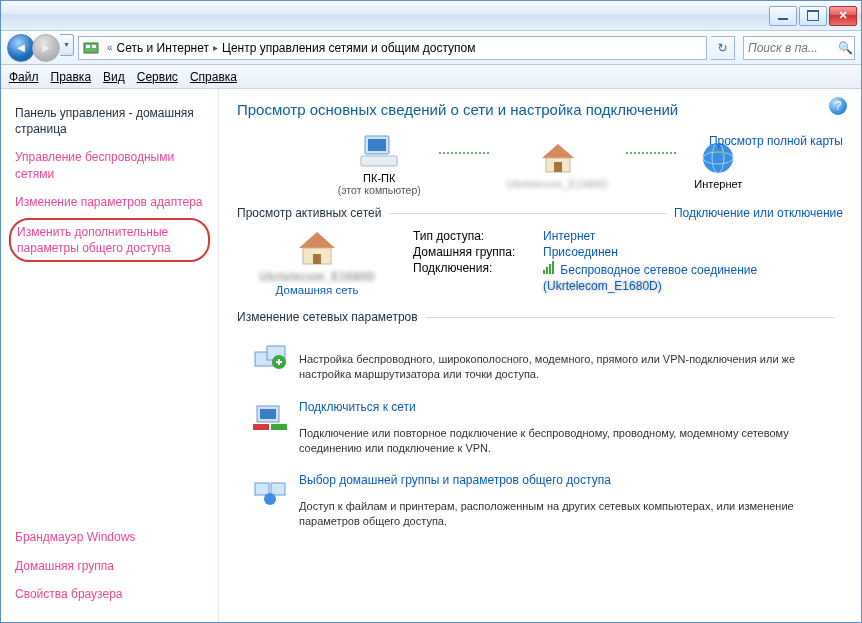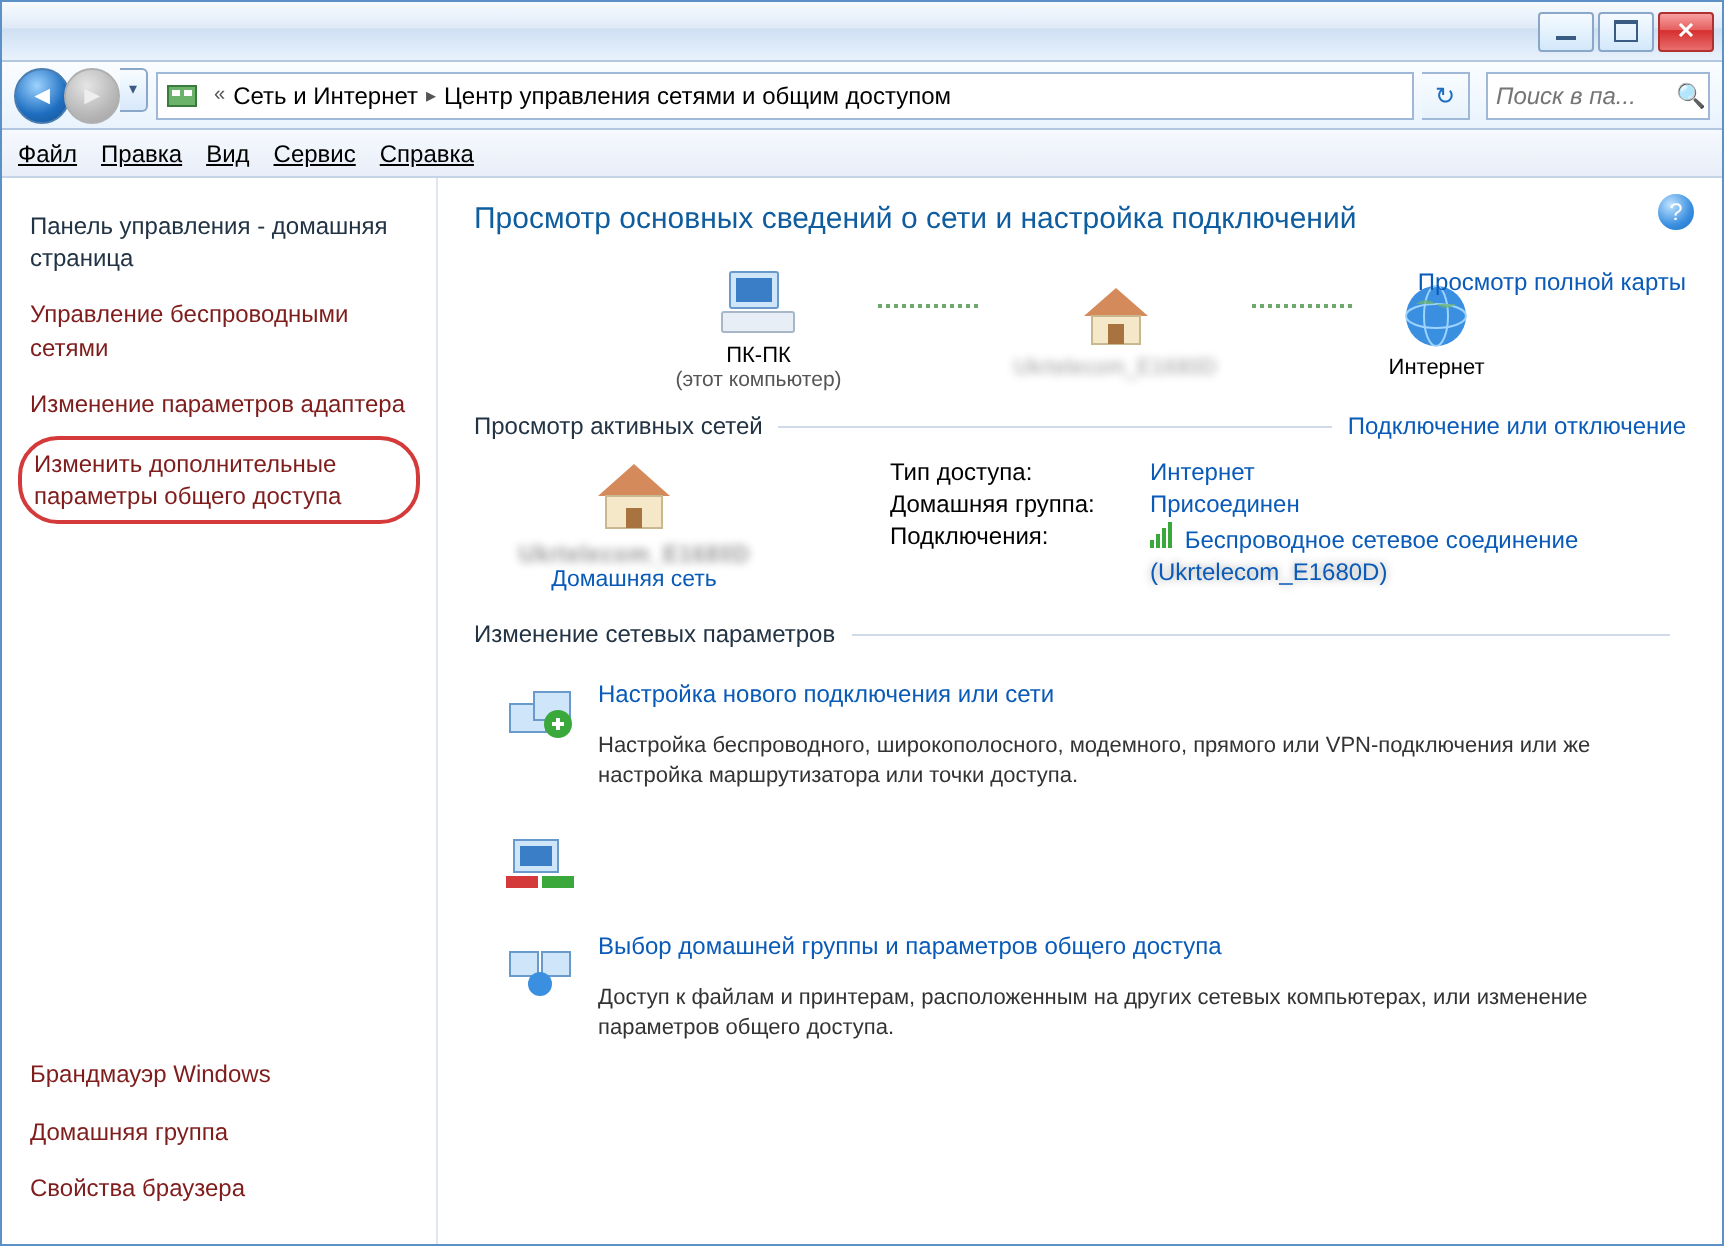--- a/index.html
+++ b/index.html
@@ -31,21 +31,21 @@
 .searchbox span { color: #888; font-size: 12px; }
 
 
 .menubar { height: 24px; background: linear-gradient(#f6f9fe,#e8eef8); border-bottom: 1px solid #c6d4e8; display: flex; align-items: center; padding: 0 8px; gap: 12px; font-size: 12px; }
 .menu-item { cursor: pointer; }
 .menu-item u { text-decoration: underline; }
 
 
 .body { display: flex; height: calc(100% - 30px - 34px - 24px); }
 .sidebar { width: 218px; background: #fff; border-right: 1px solid #e0e7f0; padding: 12px 14px; display:flex; flex-direction:column; font-size: 12px; }
-.side-link { color: #7f1d1d; cursor: pointer; padding: 4px 0 8px 0; line-height: 1.35; }
+.side-link { color: #ec4899; cursor: pointer; padding: 4px 0 8px 0; line-height: 1.35; }
 .side-link.dark { color: #234; }
 .side-highlight { border: 2px solid #d43a3a; border-radius: 20px; padding: 4px 6px; margin: 0 -6px 8px -6px; }
 .side-spacer { flex: 1; }
 .side-heading { color: #6b7a8e; padding: 4px 0; }
 
 
 .content { flex: 1; padding: 12px 18px 0 18px; overflow: hidden; position: relative; }
 .help { position: absolute; top: 8px; right: 14px; width: 18px; height: 18px; border-radius: 50%; background: radial-gradient(circle at 35% 30%, #bfe3ff, #3a8fe0 60%, #1e6ec0); color: #fff; font-size: 12px; display:flex;align-items:center;justify-content:center; cursor:pointer; }
 h1 { color: #0f5d9e; font-size: 15px; font-weight: normal; }
 .net-diagram { display: flex; align-items: center; justify-content: center; gap: 18px; margin: 14px 0 10px 0; position: relative; }
@@ -58,21 +58,21 @@
 .sect-row { display: flex; align-items: center; font-size: 12px; margin: 6px 0 8px 0; }
 .sect-title { color: #234; white-space: nowrap; text-align: right; }
 .sect-line { flex: 1; height: 1px; background: #d0dae8; margin: 0 8px; }
 .sect-link { color: #0a5bb8; cursor: pointer; white-space: nowrap; }
 
 .active-net { display: flex; gap: 16px; margin-bottom: 14px; }
 .net-left { width: 160px; text-align: center; font-size: 12px; }
 .net-left .house { width: 44px; height: 38px; margin: 0 auto 4px auto; }
 .net-left a { color: #0a5bb8; cursor: pointer; display: block; font-size: 11.5px; }
 .net-right { flex: 1; font-size: 12px; }
-.net-right .row { display: flex; padding: 1px 0; margin-left: 32px; }
+.net-right .row { display: flex; padding: 1px 0; }
 .net-right .lbl { width: 130px; }
 .net-right .val { color: #0a5bb8; cursor: pointer; }
 .sig { display:inline-flex; gap:1px; align-items:flex-end; margin-right:3px; }
 .sig i { width:2px; background:#3aa83a; display:inline-block; }
 
 .option { display: flex; gap: 12px; padding: 8px 0 10px 16px; font-size: 12px; }
 .option .oicon { width: 34px; height: 34px; flex-shrink: 0; display:flex;align-items:center;justify-content:center; }
 .option .otitle { color: #0a5bb8; cursor: pointer; margin-bottom: 2px; }
 .option .odesc { color: #333; font-size: 11px; line-height: 1.35; margin-top: 12px; }
 .blur { color: transparent; text-shadow: 0 0 4px #999; }
@@ -233,34 +233,37 @@
       <div class="option">
         <div class="oicon">
           <svg width="34" height="30">
               <rect x="2" y="10" width="18" height="14" fill="#cfe5fa" stroke="#6a9acb"></rect>
               <rect x="14" y="4" width="18" height="14" fill="#cfe5fa" stroke="#6a9acb"></rect>
               <circle cx="26" cy="20" r="7" fill="#3aa83a"></circle>
               <path d="M23,20 h6 M26,17 v6" stroke="#fff" stroke-width="2"></path>
             </svg>
         </div>
         <div>
-          <div class="otitle">Настройка нового подключения или сети</div>
           <div class="odesc">Настройка беспроводного, широкополосного, модемного, прямого или VPN-подключения или же настройка маршрутизатора или точки доступа.</div>
         </div>
       </div>
 
       <div class="option">
         <div class="oicon">
           <svg width="34" height="30">
               <rect x="4" y="4" width="22" height="16" fill="#cfe5fa" stroke="#6a9acb"></rect>
               <rect x="7" y="7" width="16" height="10" fill="#3a7ec7"></rect>
               <rect x="0" y="22" width="16" height="6" fill="#d43a3a"></rect>
               <rect x="18" y="22" width="16" height="6" fill="#3aa83a"></rect>
             </svg>
         </div>
+        <div>
+          <div class="otitle">Подключиться к сети</div>
+          <div class="odesc">Подключение или повторное подключение к беспроводному, проводному, модемному сетевому соединению или подключение к VPN.</div>
+        </div>
       </div>
 
       <div class="option">
         <div class="oicon">
           <svg width="34" height="30">
               <rect x="2" y="8" width="14" height="12" fill="#cfe5fa" stroke="#6a9acb"></rect>
               <rect x="18" y="8" width="14" height="12" fill="#cfe5fa" stroke="#6a9acb"></rect>
               <circle cx="17" cy="24" r="6" fill="#3a8fe0"></circle>
             </svg>
         </div>

